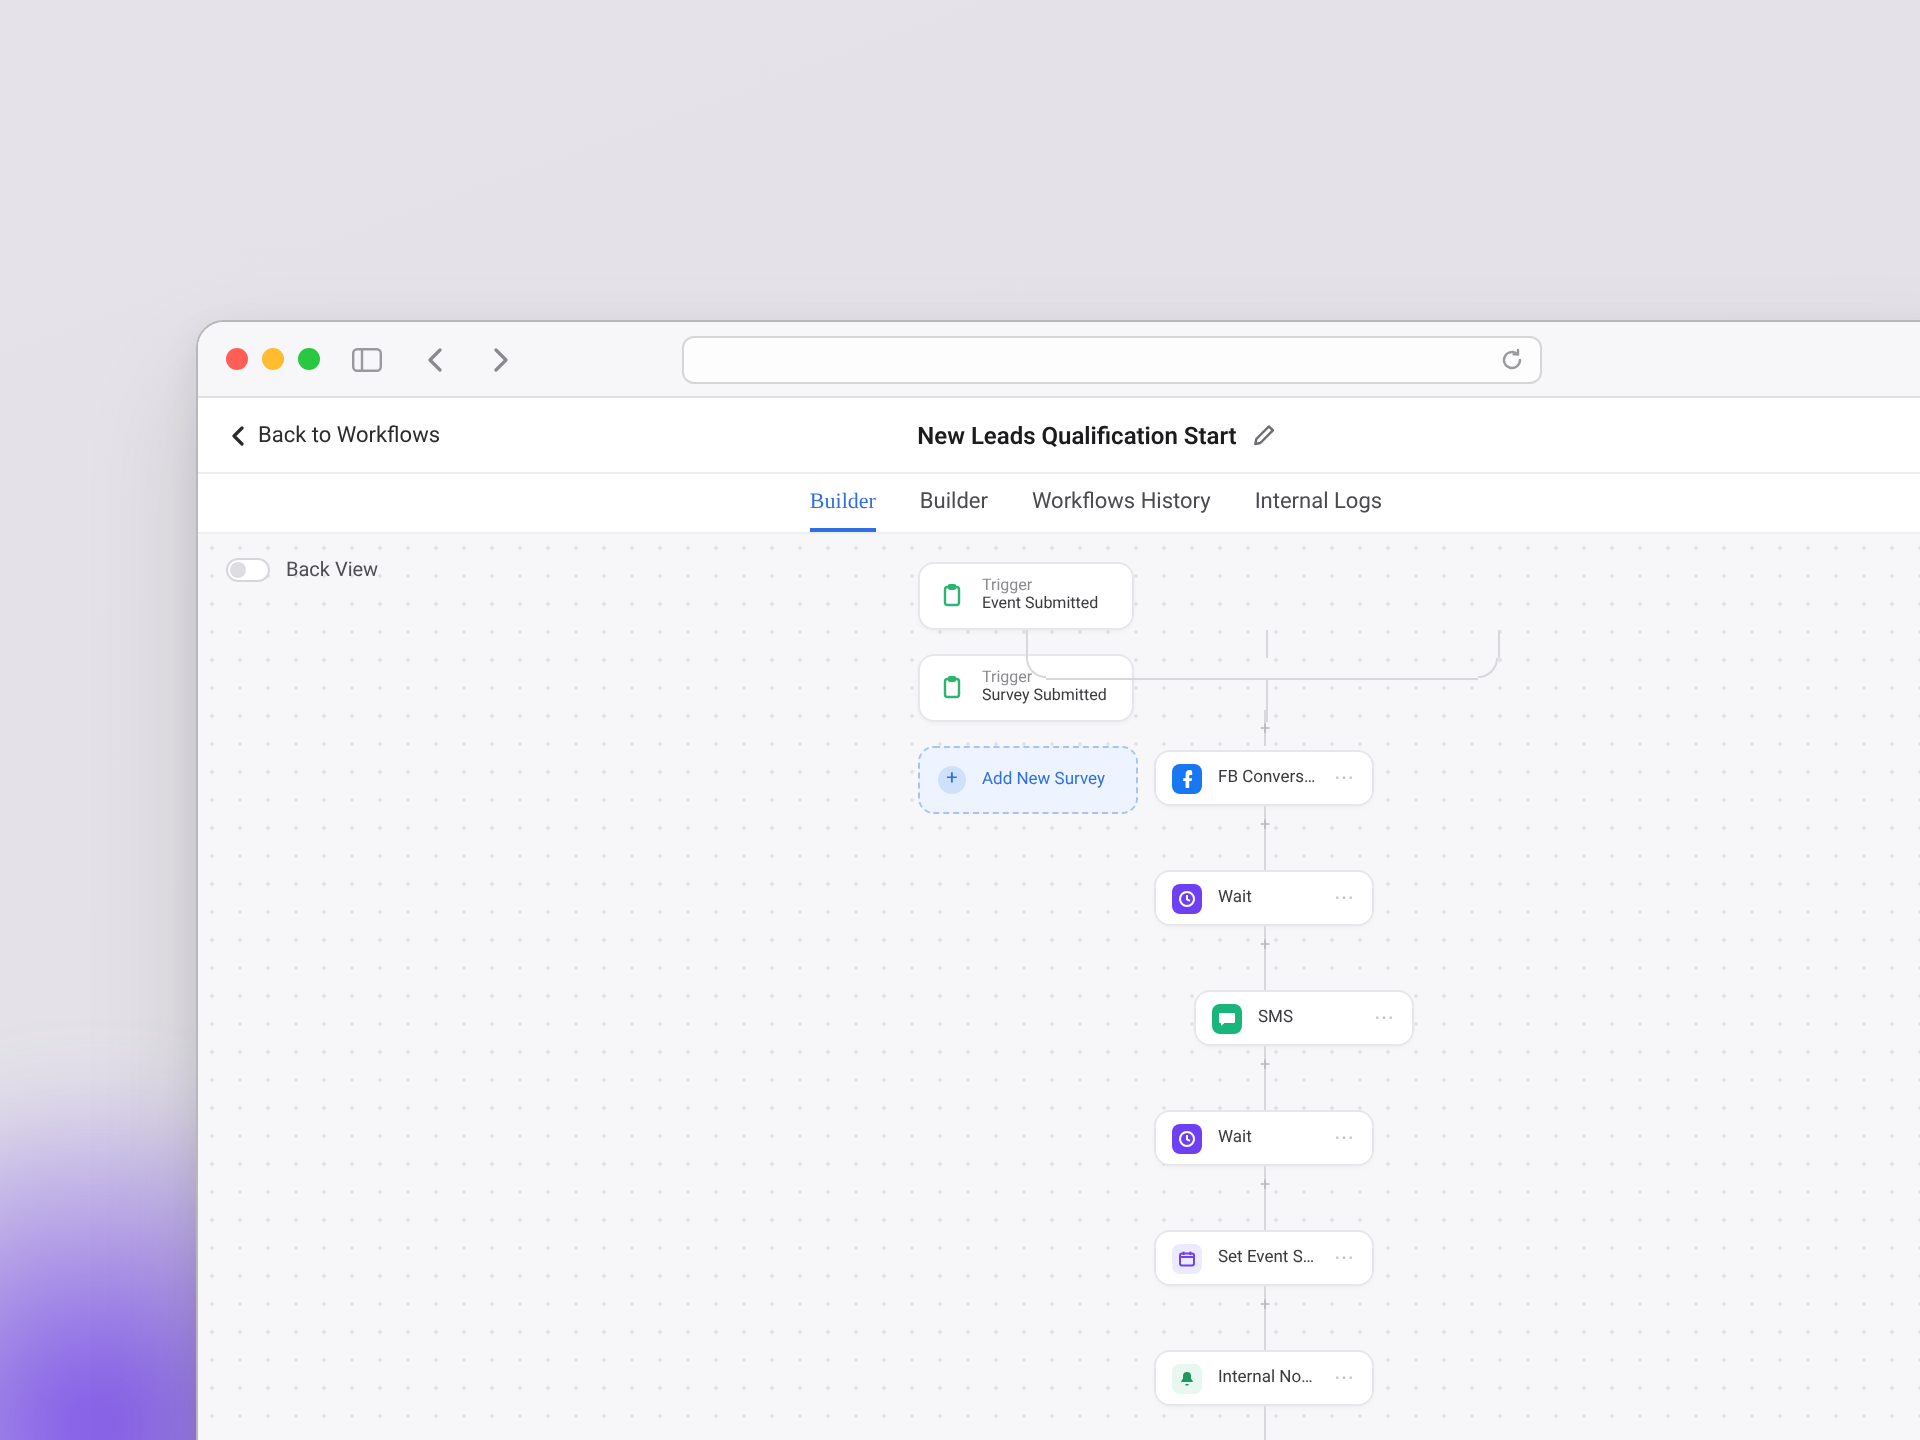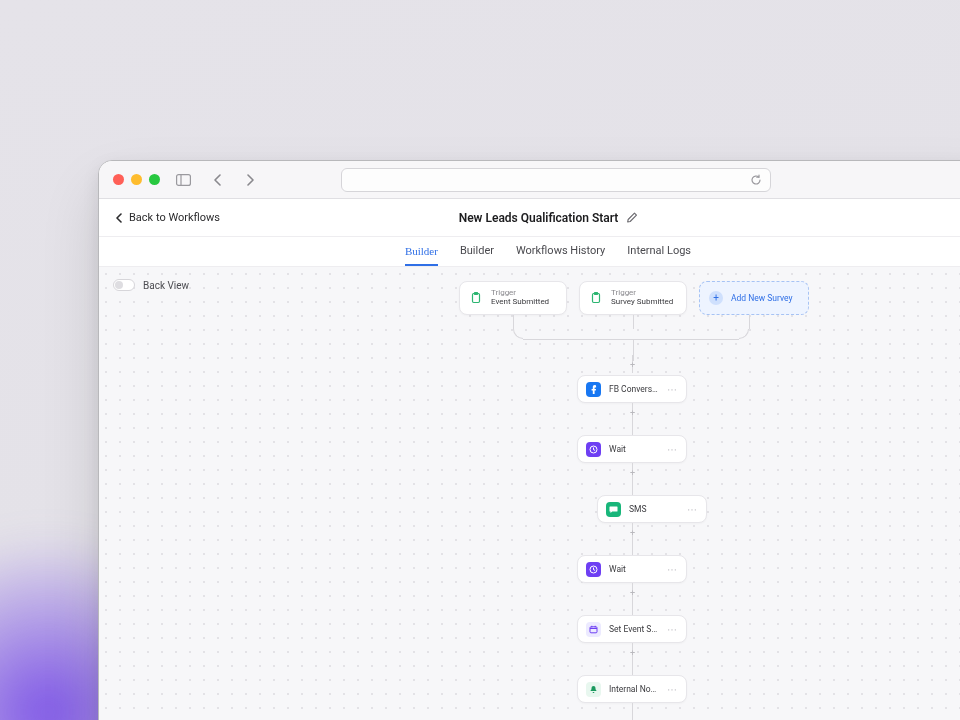--- a/index.html
+++ b/index.html
@@ -129,21 +129,21 @@
     position: absolute; left: 1px; top: 1px;
     width: 8px; height: 8px; border-radius: 50%;
     background: #dedde1;
   }
 
   
   .trigger-row {
     position: absolute;
     top: 14px;
     left: 360px;
-    display: flex; gap: 12px;
+    display: flex; gap: 12px; flex-direction: column;
   }
   .card {
     background: #fff; border: 1px solid #e7e6ea; border-radius: 8px;
     box-shadow: 0 1px 2px rgba(0,0,0,.03);
   }
   .trigger-card {
     width: 108px; height: 34px;
     display:flex; align-items:center; gap:8px; padding: 0 9px;
   }
   .trigger-card .ticon {

